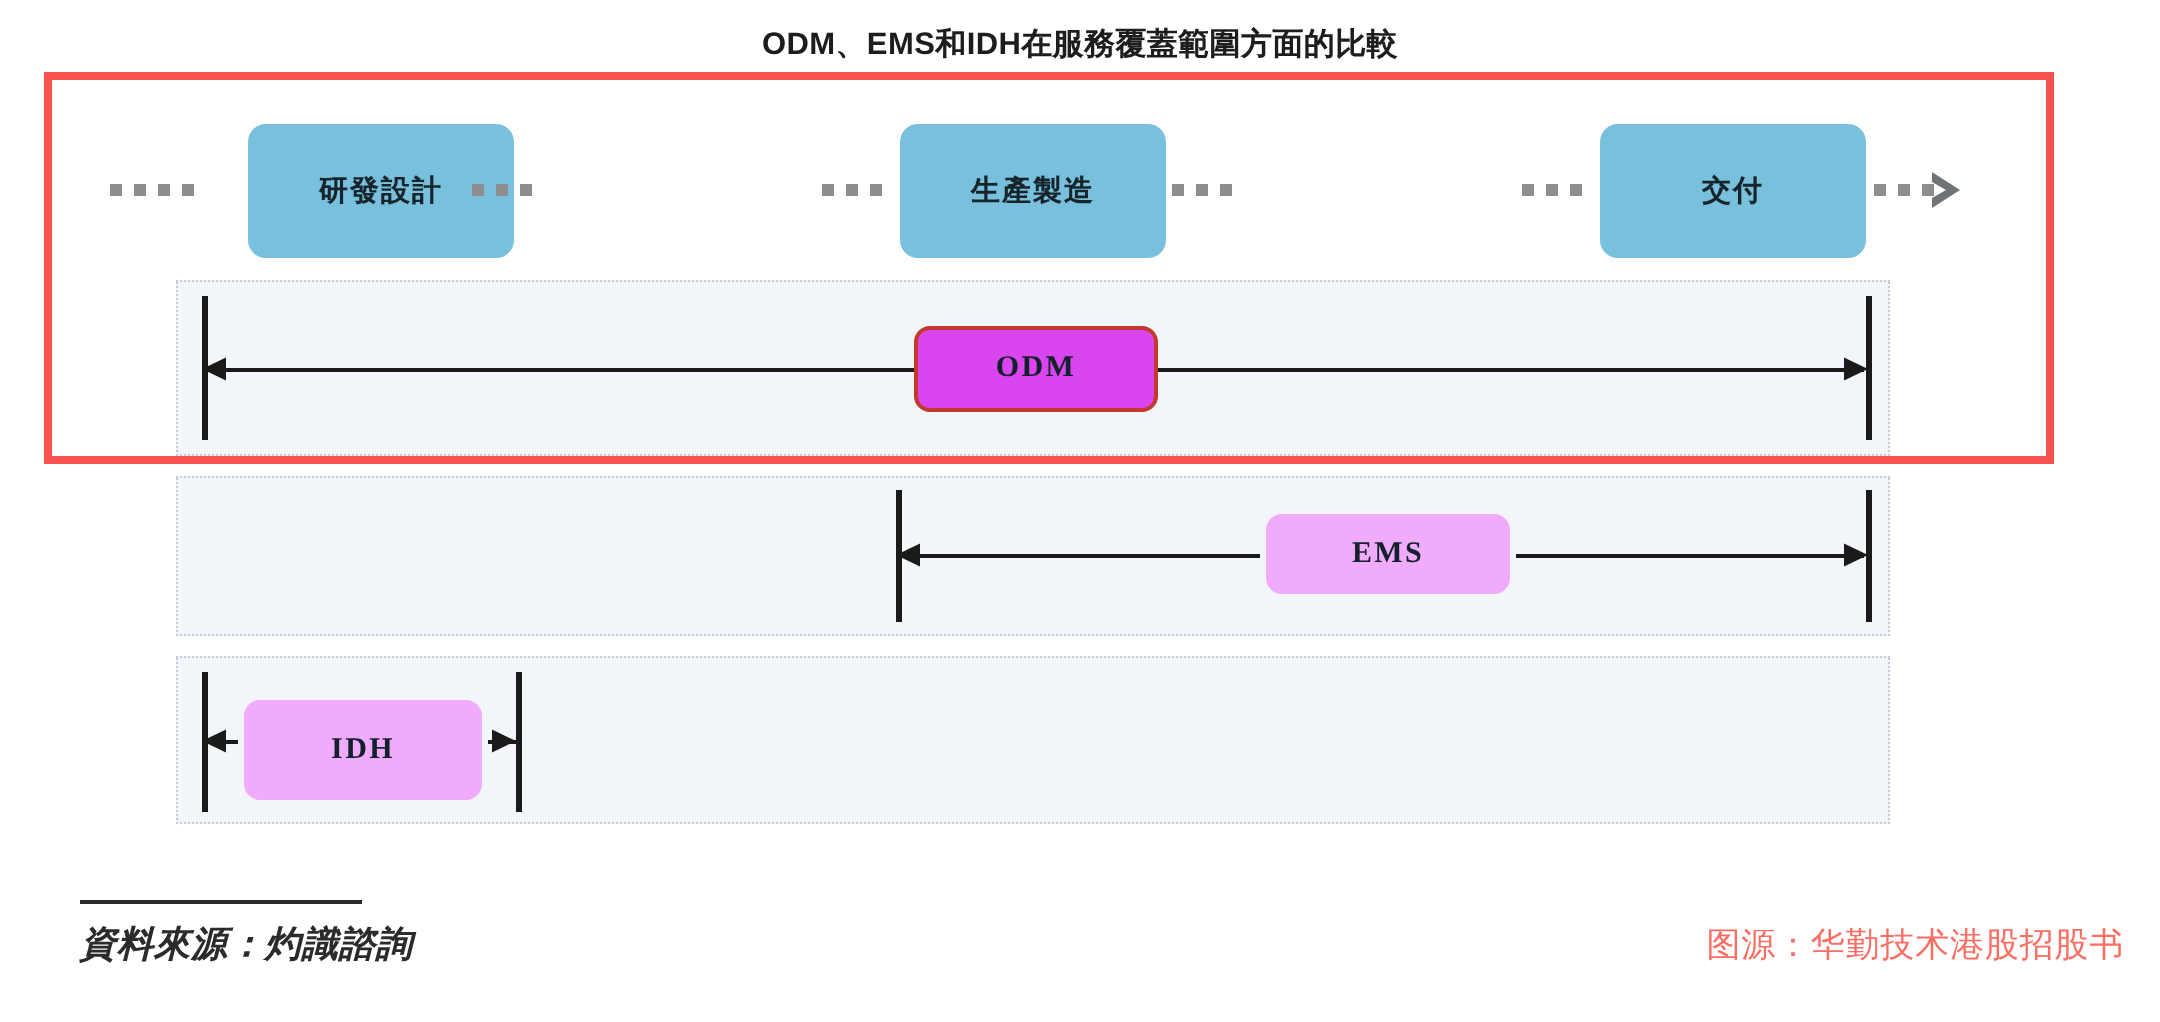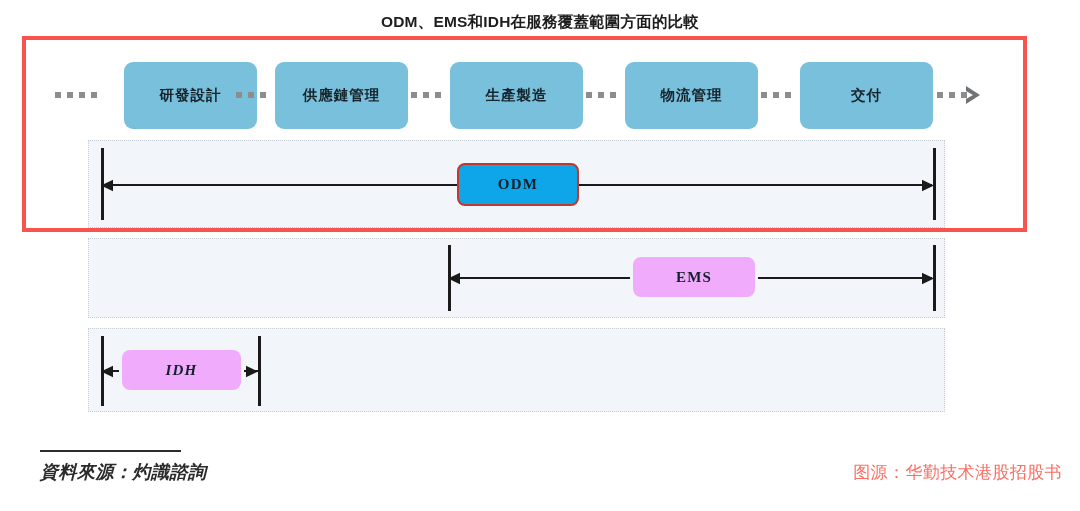--- a/index.html
+++ b/index.html
@@ -141,21 +141,21 @@
     font-family: "Liberation Serif", "DejaVu Serif", serif;
     font-weight: 700;
     font-size: 15px;
     letter-spacing: 1.2px;
     color: #14202b;
     box-sizing: border-box;
     box-shadow: 0 0 0 3px #f2f6fa;
   }
   .span-label.highlighted {
     border: 2px solid #c0392b;
-    background: #0ea5e9;
+    background: #d946ef;
     box-shadow: none;
     z-index: 8;
   }
 
   
   .odm-tick-l { left: 101px; top: 148px; height: 72px; }
   .odm-tick-r { left: 933px; top: 148px; height: 72px; }
   .odm-line-l { left: 104px; top: 184px; width: 355px; }
   .odm-line-r { left: 578px; top: 184px; width: 354px; }
   .odm-ah-l   { left: 101px; top: 178px; }
@@ -171,21 +171,21 @@
   .ems-ah-r   { left: 921px; top: 271px; }
   .ems-label  { left: 633px; top: 257px; width: 122px; height: 40px; }
 
   
   .idh-tick-l { left: 101px; top: 336px; height: 70px; }
   .idh-tick-r { left: 258px; top: 336px; height: 70px; }
   .idh-line-l { left: 104px; top: 370px; width: 18px; }
   .idh-line-r { left: 240px; top: 370px; width: 18px; }
   .idh-ah-l   { left: 101px; top: 364px; }
   .idh-ah-r   { left: 245px; top: 364px; }
-  .idh-label  { left: 122px; top: 350px; width: 119px; height: 40px; font-style: italic; }
+  .idh-label  { left: 122px; top: 350px; width: 119px; height: 50px; }
 
   
   .source-rule {
     position: absolute;
     left: 40px;
     top: 450px;
     width: 141px;
     height: 2px;
     background: #2b2b2b;
   }
@@ -222,35 +222,29 @@
   <div class="flow-row">
 
     <div class="dot-seg s0"></div>
 
     <div class="flow-box b0">
       <span>研發設計</span>
     </div>
 
     <div class="dot-seg s1"></div>
 
-    <div class="flow-box b1">
-      <span>供應鏈管理</span>
-    </div>
 
     <div class="dot-seg s2"></div>
 
     <div class="flow-box b2">
       <span>生產製造</span>
     </div>
 
     <div class="dot-seg s3"></div>
 
-    <div class="flow-box b3">
-      <span>物流管理</span>
-    </div>
 
     <div class="dot-seg s4"></div>
 
     <div class="flow-box b4">
       <span>交付</span>
     </div>
 
     <div class="dot-seg s5"></div>
 
     <div class="flow-arrowhead">

